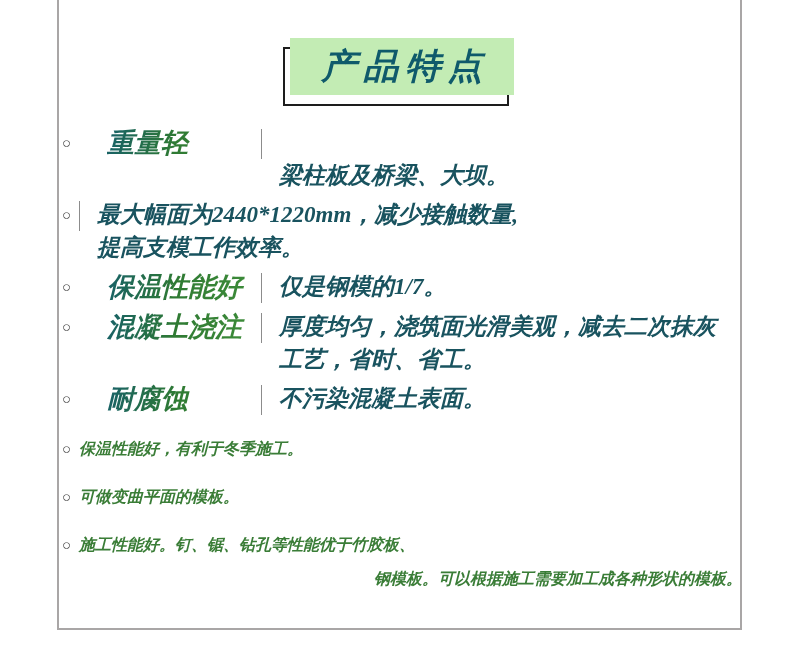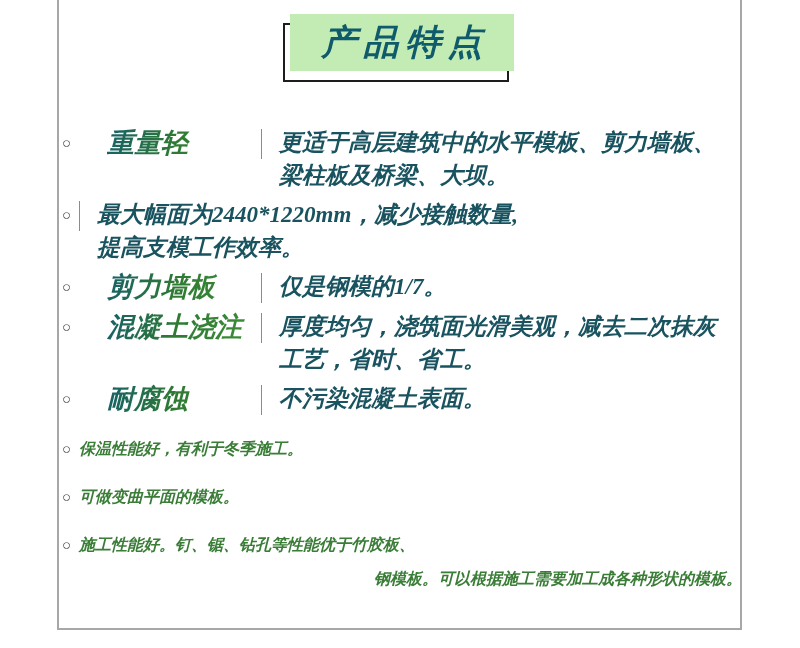--- a/index.html
+++ b/index.html
@@ -45,21 +45,21 @@
     top: 628px;
     width: 685px;
     height: 2px;
     background: #a9a6a6;
   }
 
   
   .title-wrap {
     position: absolute;
     left: 283px;
-    top: 14px;
+    top: 38px;
     width: 240px;
     height: 72px;
   }
   .title-outline {
     position: absolute;
     left: 0px;
     top: 9px;
     width: 226px;
     height: 59px;
     border: 2px solid #1d1d1d;
@@ -192,32 +192,32 @@
     <div class="title-box"></div>
     <div class="title-text">产品特点</div>
   </div>
 
   <div class="features">
 
     <div class="feature-row">
       <span class="bullet">○</span>
       <span class="feat-label mix">重量轻</span>
       <span class="divider"></span>
-      <span class="feat-desc"><span>更适于高层建筑中的水平模板、剪力墙板、</span><br><span>梁柱板及桥梁、大坝。</span></span>
+      <span class="feat-desc"><br><span>梁柱板及桥梁、大坝。</span></span>
     </div>
 
     <div class="feature-row">
       <span class="bullet">○</span>
       <span class="divider"></span>
       <span class="feat-desc"><span>最大幅面为2440*1220mm，减少接触数量,</span><br><span>提高支模工作效率。</span></span>
     </div>
 
     <div class="feature-row">
       <span class="bullet">○</span>
-      <span class="feat-label mix">剪力墙板</span>
+      <span class="feat-label mix">保温性能好</span>
       <span class="divider"></span>
       <span class="feat-desc"><span>仅是钢模的1/7。</span></span>
     </div>
 
     <div class="feature-row">
       <span class="bullet">○</span>
       <span class="feat-label mix">混凝土浇注</span>
       <span class="divider"></span>
       <span class="feat-desc"><span>厚度均匀，浇筑面光滑美观，减去二次抹灰</span><br><span>工艺，省时、省工。</span></span>
     </div>

